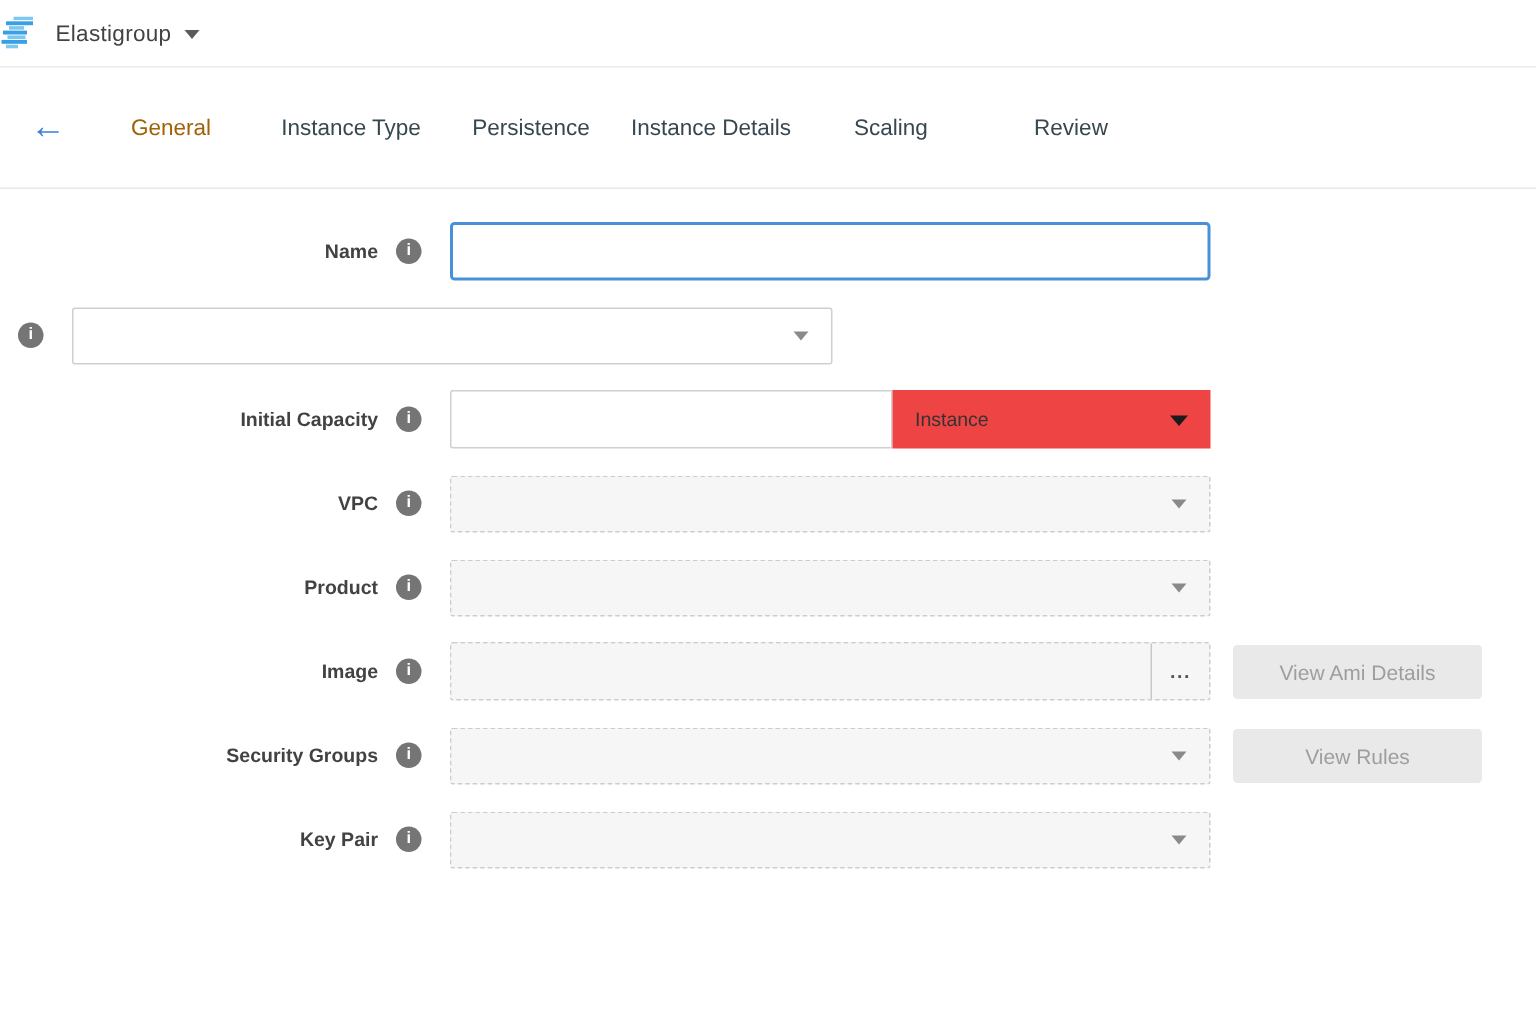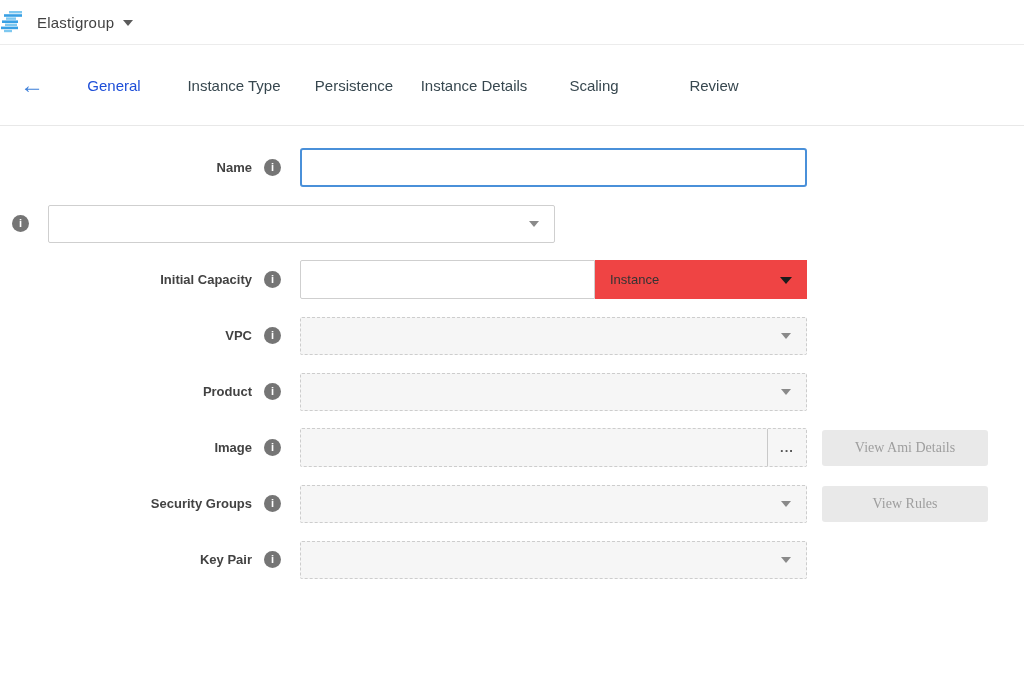--- a/index.html
+++ b/index.html
@@ -15,21 +15,21 @@
                   border-left:5px solid transparent; border-right:5px solid transparent;
                   border-top:6px solid #5b5b5b; }
 
   
   .tabbar { height:81px; display:flex; align-items:center; border-bottom:1px solid #e8e8e8; }
   .back-arrow { margin-left:20px; color:#3d7fd9; font-size:24px; line-height:24px;
                 cursor:pointer; user-select:none; }
   .tabs { display:flex; margin-left:10px; }
   .tab { width:120px; text-align:center; font-size:15px; color:#37474f; cursor:pointer;
          white-space:nowrap; }
-  .tab.active { color:#1d4ed8; }
+  .tab.active { color:#a16207; }
 
   
   .form { padding-top:22px; }
   .row { display:flex; align-items:center; margin-bottom:17px; height:39px; }
   .label-col { width:252px; text-align:right; font-size:13px; font-weight:bold;
                color:#424242; white-space:nowrap; }
   .info-icon { width:17px; height:17px; border-radius:50%; background:#757575;
                color:#fff; font-size:11px; font-weight:bold; line-height:17px;
                text-align:center; margin-left:12px; flex-shrink:0; cursor:default; }
   .control-col { margin-left:19px; width:507px; position:relative; }
@@ -55,21 +55,21 @@
 
   .image-box { width:507px; height:39px; border:1px dashed #cdcdcd; background:#f6f6f6;
                border-radius:2px; display:flex; }
   .image-value { flex:1; }
   .browse-btn { width:39px; border-left:1px solid #c9c9c9; display:flex; align-items:center;
                 justify-content:center; color:#555; font-size:13px; font-weight:bold;
                 letter-spacing:1px; cursor:pointer; }
 
   .ghost-btn { width:166px; height:36px; margin-left:15px; background:#e9e9e9; border:none;
                border-radius:3px; color:#9e9e9e; font-size:14px;
-               font-family:Liberation Serif, serif; cursor:pointer; }
+               font-family:Liberation Sans, sans-serif; cursor:pointer; }
 </style>
 </head>
 <body>
 
 <div class="topbar">
   <svg class="logo" viewBox="0 0 26 22">
     <rect x="9" y="0" width="13" height="2.4" fill="#7ec8f0"></rect>
     <rect x="4" y="3.2" width="18" height="2.6" fill="#38a0e4"></rect>
     <rect x="6" y="6.4" width="10" height="2.4" fill="#7ec8f0"></rect>
     <rect x="2" y="9.4" width="16" height="2.6" fill="#38a0e4"></rect>

